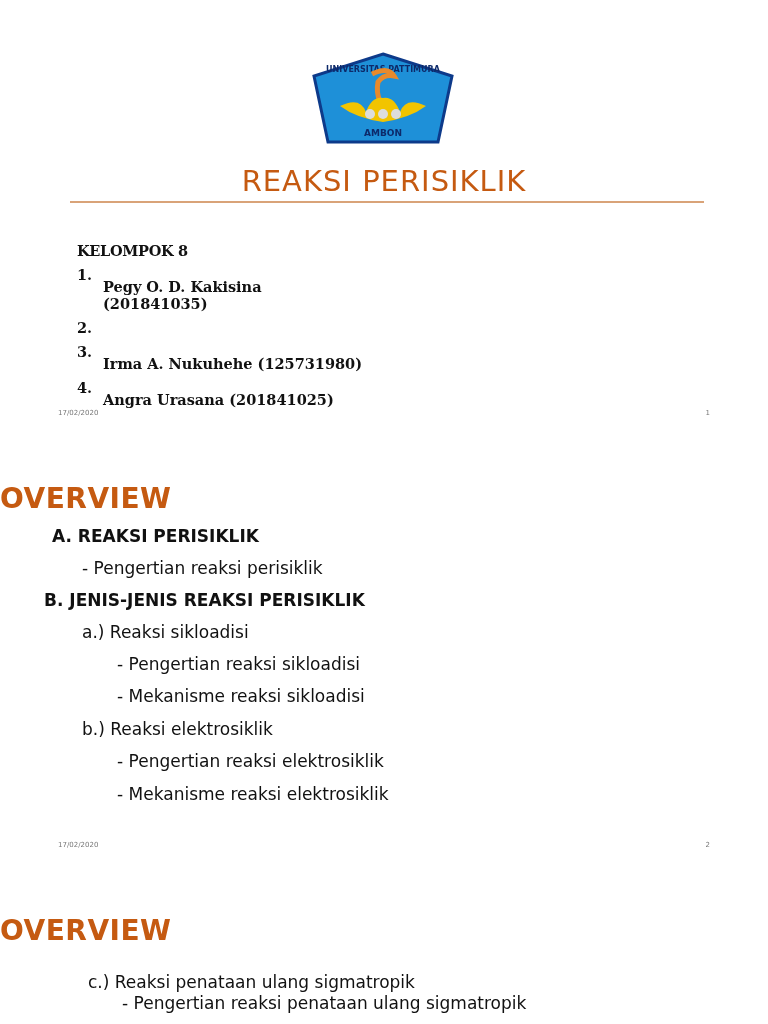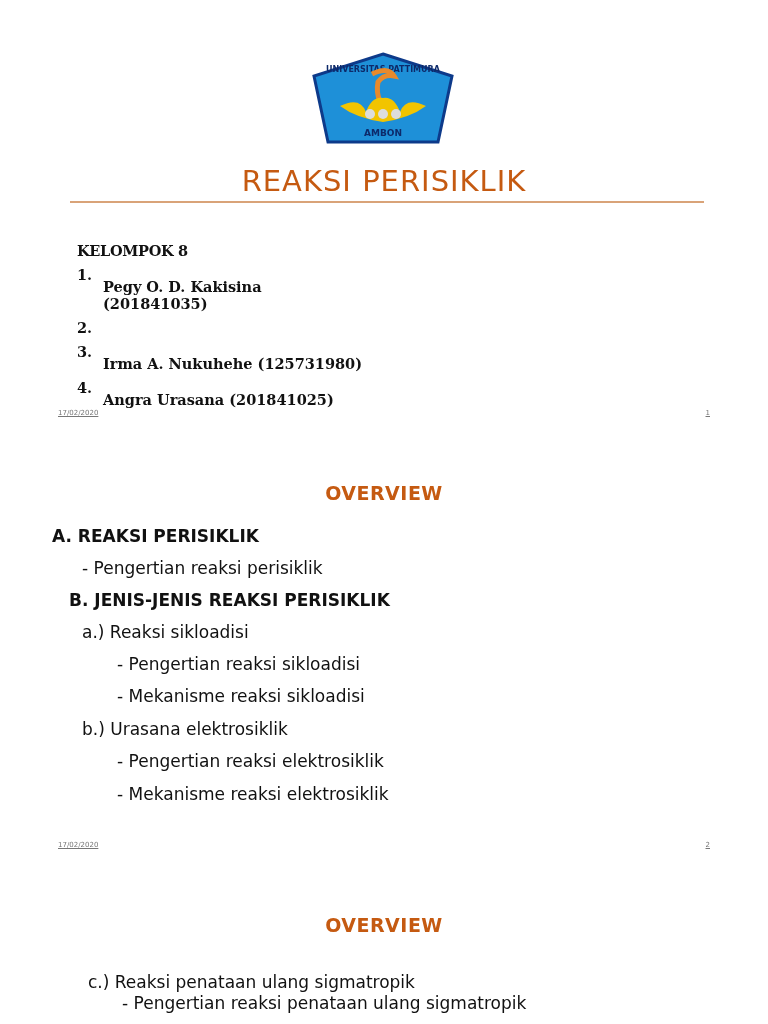--- a/index.html
+++ b/index.html
@@ -21,27 +21,27 @@
     .group {
       position: absolute; left: 77px; top: 242px;
       font-family: "DejaVu Serif", serif; font-weight: bold; font-size: 14.5px; color: #111;
     }
     .group .heading { margin-bottom: 7px; letter-spacing: -0.3px; }
     .group ol { margin: 0; padding: 0; list-style: none; }
     .group li { display: flex; margin-bottom: 7px; line-height: 17px; }
     .group li .num { width: 26px; flex: none; }
     .group li .txt { width: 240px; margin-top: 12px; }
     .footer {
-      position: absolute; font-family: "DejaVu Sans", sans-serif; font-size: 7px; color: #777; text-decoration: underline;
+      position: absolute; font-family: "DejaVu Sans", sans-serif; font-size: 7px; color: #777;
     }
     .date { left: 58px; }
     .page { right: 58px; }
     .ov-title {
-      position: absolute; left: 0; width: 768px; text-align: center;
-      font-family: "DejaVu Sans", sans-serif; font-weight: bold; font-size: 19px;
+      position: absolute; left: 0; width: 768px; text-align: left;
+      font-family: "DejaVu Sans", sans-serif; font-weight: bold; font-size: 28px;
       color: #c55a11; letter-spacing: 0.5px;
     }
     .outline {
       position: absolute; font-family: "DejaVu Sans", sans-serif; font-size: 17px; color: #111;
     }
     .line { position: absolute; white-space: nowrap; }
     .b { font-weight: bold; }
   </style>
 </head>
 <body>
@@ -82,25 +82,25 @@
   </div>
   <div class="footer date" style="top:409px">17/02/2020</div>
   <div class="footer page" style="top:409px">1</div>
 </section>
 
 <section class="slide s2">
   <div class="ov-title" style="top:50px">OVERVIEW</div>
   <div class="outline">
     <div class="line b" style="left:52px; top:94px">A.  REAKSI PERISIKLIK</div>
     <div class="line" style="left:82px; top:126px">- Pengertian reaksi perisiklik</div>
-    <div class="line b" style="left:69px; top:158px">B.  JENIS-JENIS REAKSI PERISIKLIK</div>
+    <div class="line b" style="left:44px; top:158px">B.  JENIS-JENIS REAKSI PERISIKLIK</div>
     <div class="line" style="left:82px; top:190px">a.) Reaksi sikloadisi</div>
     <div class="line" style="left:117px; top:222px">- Pengertian reaksi sikloadisi</div>
     <div class="line" style="left:117px; top:254px">- Mekanisme reaksi sikloadisi</div>
-    <div class="line" style="left:82px; top:287px">b.) Urasana elektrosiklik</div>
+    <div class="line" style="left:82px; top:287px">b.) Reaksi elektrosiklik</div>
     <div class="line" style="left:117px; top:319px">- Pengertian reaksi elektrosiklik</div>
     <div class="line" style="left:117px; top:352px">- Mekanisme reaksi elektrosiklik</div>
   </div>
   <div class="footer date" style="top:409px">17/02/2020</div>
   <div class="footer page" style="top:409px">2</div>
 </section>
 
 <section class="slide s3">
   <div class="ov-title" style="top:50px">OVERVIEW</div>
   <div class="outline">

